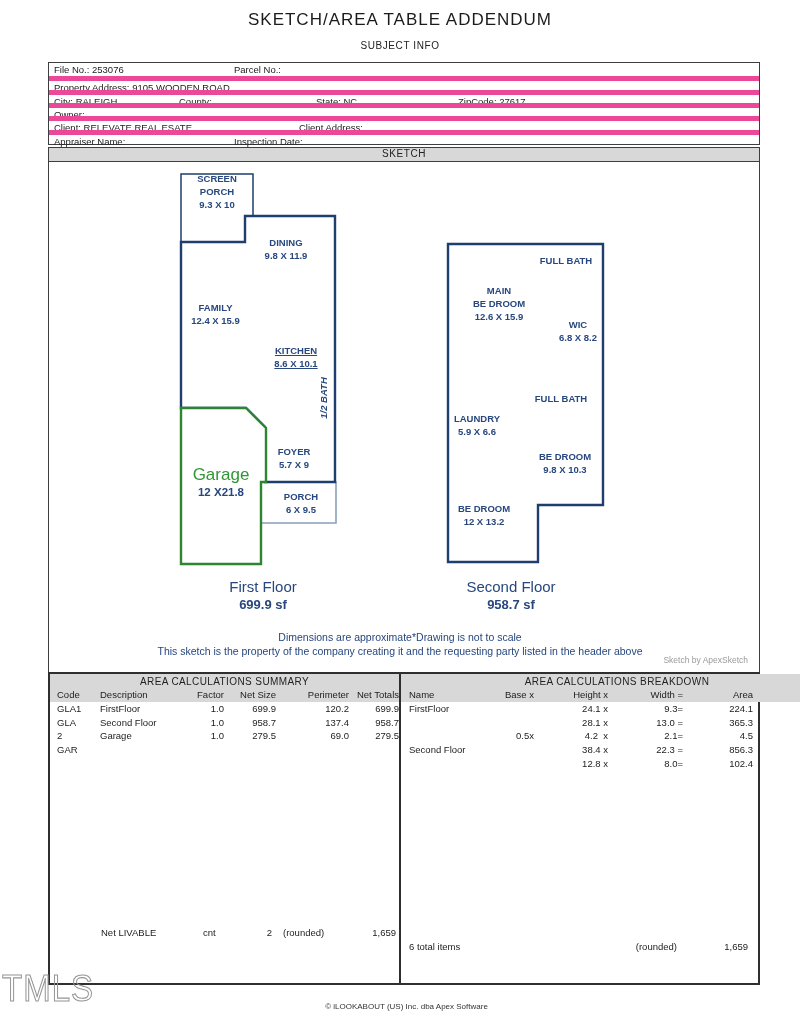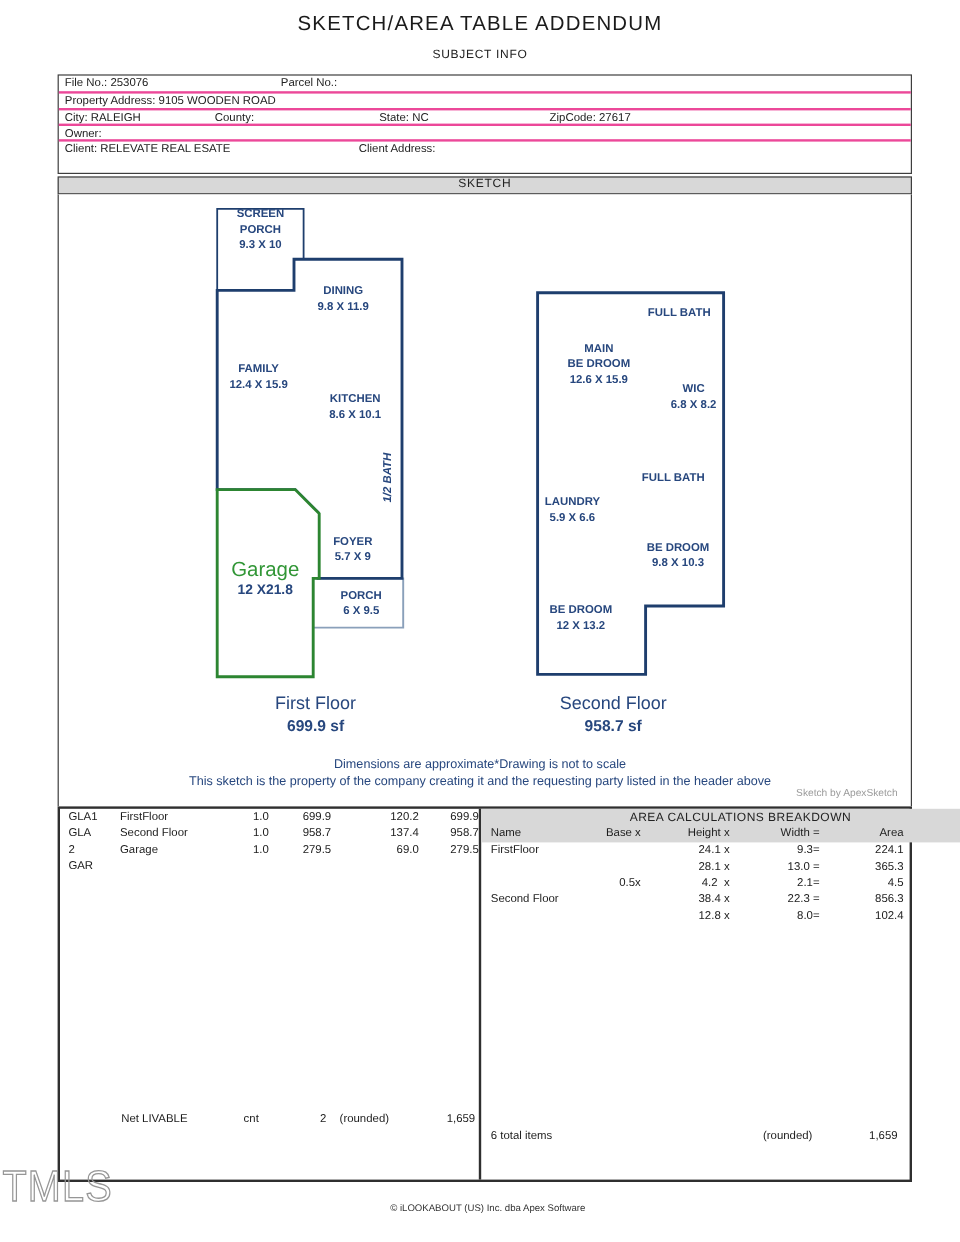--- a/index.html
+++ b/index.html
@@ -10,21 +10,21 @@
   
   .doc-title{left:0;right:0;top:10px;text-align:center;font-size:17px;font-weight:500;
              letter-spacing:1px;color:#1b1b1b;}
   .section-label{left:0;right:0;top:40px;text-align:center;font-size:10px;font-weight:500;
                  letter-spacing:.6px;color:#222;}
 
   
   .subject-box{left:48px;top:62px;width:712px;height:83px;border:1.5px solid #3e3e3e;
                box-sizing:border-box;background:#fff;}
   .subject-row{position:relative;height:13.33px;box-sizing:border-box;}
-  .subject-row + .subject-row{border-top:2px solid #ec4899;}
+  .subject-row + .subject-row{border-top:5px solid #ec4899;}
   .subject-row .cell{position:absolute;top:0;font-size:9.5px;line-height:13px;color:#222;white-space:pre;}
 
   
   .sketch-bar{left:48px;top:147px;width:712px;height:15px;background:#d8d8d8;
               border:1.5px solid #3e3e3e;box-sizing:border-box;text-align:center;
               font-size:10px;letter-spacing:.6px;line-height:12px;color:#222;}
   .sketch-area{left:48px;top:162px;width:712px;height:510px;border-left:1.5px solid #3e3e3e;
                border-right:1.5px solid #3e3e3e;box-sizing:border-box;background:#fff;}
   .plan-svg{position:absolute;left:48px;top:162px;}
   .room-label{position:absolute;transform:translateX(-50%);text-align:center;
@@ -82,38 +82,42 @@
       <span class="cell" style="left: 267px;">State: NC</span>
       <span class="cell" style="left: 409px;">ZipCode: 27617</span>
     </div>
     <div class="subject-row">
       <span class="cell" style="left: 5px;">Owner:</span>
     </div>
     <div class="subject-row">
       <span class="cell" style="left: 5px;">Client: RELEVATE REAL ESATE</span>
       <span class="cell" style="left: 250px;">Client Address:</span>
     </div>
+    <div class="subject-row">
+      <span class="cell" style="left: 5px;">Appraiser Name:</span>
+      <span class="cell" style="left: 185px;">Inspection Date:</span>
+    </div>
   </div>
 
 <div class="abs sketch-bar">SKETCH</div>
 <div class="abs sketch-area"></div>
 
 <svg class="plan-svg" width="712" height="510" viewBox="48 162 712 510">
   <path d="M181 174 H253 V242 H181 Z" fill="#fff" style="stroke:var(--navy-line)" stroke-width="1.5"></path>
   <path d="M265 482 H336 V523 H261 V482 Z" fill="#fff" style="stroke:var(--porch-line)" stroke-width="1.6"></path>
   <path d="M181 242 H245 V216 H335 V482 H265 V427 L246 408 H181 Z" fill="#fff" style="stroke:var(--navy-line)" stroke-width="2.4" stroke-linejoin="miter"></path>
   <path d="M181 408 H246 L266 428 V482 H261 V564 H181 Z" fill="#fff" style="stroke:var(--green-line)" stroke-width="2.4" stroke-linejoin="miter"></path>
   <path d="M448 244 H603 V505 H538 V562 H448 Z" fill="#fff" style="stroke:var(--navy-line)" stroke-width="2.4" stroke-linejoin="miter"></path>
 </svg>
 
 <div id="label-layer" class="abs" style="left:0;top:0;width:800px;height:1035px;pointer-events:none;">
     <div class="room-label" style="left: 217px; top: 172px;"><div>SCREEN</div><div>PORCH</div><div>9.3 X 10</div></div>
     <div class="room-label" style="left: 271px; top: 236px; margin-left: 15px;"><div>DINING</div><div>9.8 X 11.9</div></div>
     <div class="room-label" style="left: 206px; top: 301px; padding-left: 19px;"><div>FAMILY</div><div>12.4 X 15.9</div></div>
-    <div class="room-label" style="left: 296px; top: 326px;"><div>KITCHEN</div><div>8.6 X 10.1</div></div>
+    <div class="room-label" style="left: 296px; top: 344px; text-decoration: underline;"><div>KITCHEN</div><div>8.6 X 10.1</div></div>
     <div class="room-label rot" style="left: 323px; top: 398px;"><div>1/2 BATH</div></div>
     <div class="room-label" style="left: 294px; top: 445px;"><div>FOYER</div><div>5.7 X 9</div></div>
     <div class="room-label garage-name" style="left: 221px; top: 466px;"><div>Garage</div></div>
     <div class="room-label garage-dim" style="left: 221px; top: 486px;"><div>12 X21.8</div></div>
     <div class="room-label" style="left: 301px; top: 490px;"><div>PORCH</div><div>6 X 9.5</div></div>
     <div class="room-label" style="left: 566px; top: 254px;"><div>FULL BATH</div></div>
     <div class="room-label" style="left: 499px; top: 284px;"><div>MAIN</div><div>BE DROOM</div><div>12.6 X 15.9</div></div>
     <div class="room-label" style="left: 578px; top: 318px;"><div>WIC</div><div>6.8 X 8.2</div></div>
     <div class="room-label" style="left: 561px; top: 392px;"><div>FULL BATH</div></div>
     <div class="room-label" style="left: 477px; top: 412px;"><div>LAUNDRY</div><div>5.9 X 6.6</div></div>
@@ -123,20 +127,31 @@
     <div class="room-label floor-title" style="left: 511px; top: 578px;"><div>Second Floor</div><div>958.7 sf</div></div>
   </div>
 
 <div class="abs disclaimer" style="top:631px;">Dimensions are approximate*Drawing is not to scale</div>
 <div class="abs disclaimer" style="top:645px;">This sketch is the property of the company creating it and the requesting party listed in the header above</div>
 <div class="abs sketch-credit">Sketch by ApexSketch</div>
 
 <div class="abs tables">
 
   <div class="tcol summary">
+    <div class="table-head">
+      <div class="t-bar">AREA CALCULATIONS SUMMARY</div>
+      <div class="t-row">
+        <span class="c-code">Code</span>
+        <span class="c-desc">Description</span>
+        <span class="num c-factor">Factor</span>
+        <span class="num c-netsize">Net Size</span>
+        <span class="num c-perim">Perimeter</span>
+        <span class="num c-nettot">Net Totals</span>
+      </div>
+    </div>
     <div id="summary-body">
         <div class="t-row">
           <span class="c-code">GLA1</span>
           <span class="c-desc">FirstFloor</span>
           <span class="num c-factor">1.0</span>
           <span class="num c-netsize">699.9</span>
           <span class="num c-perim">120.2</span>
           <span class="num c-nettot">699.9</span>
         </div>
         <div class="t-row">

